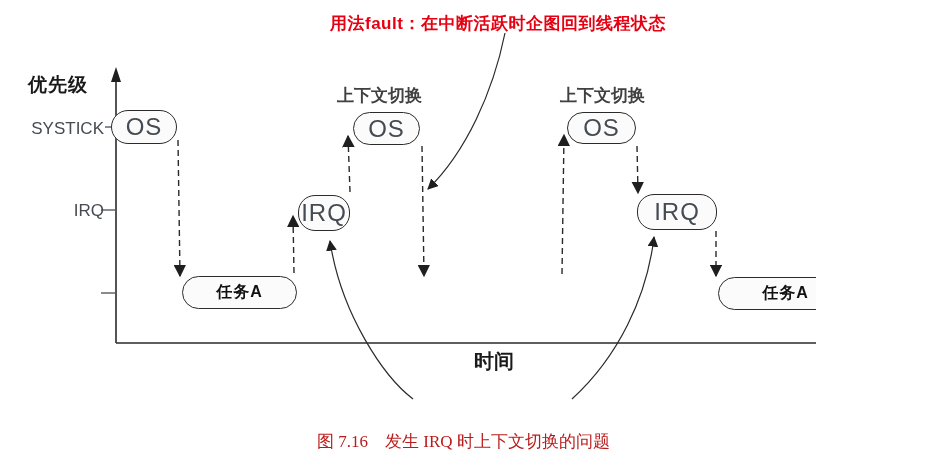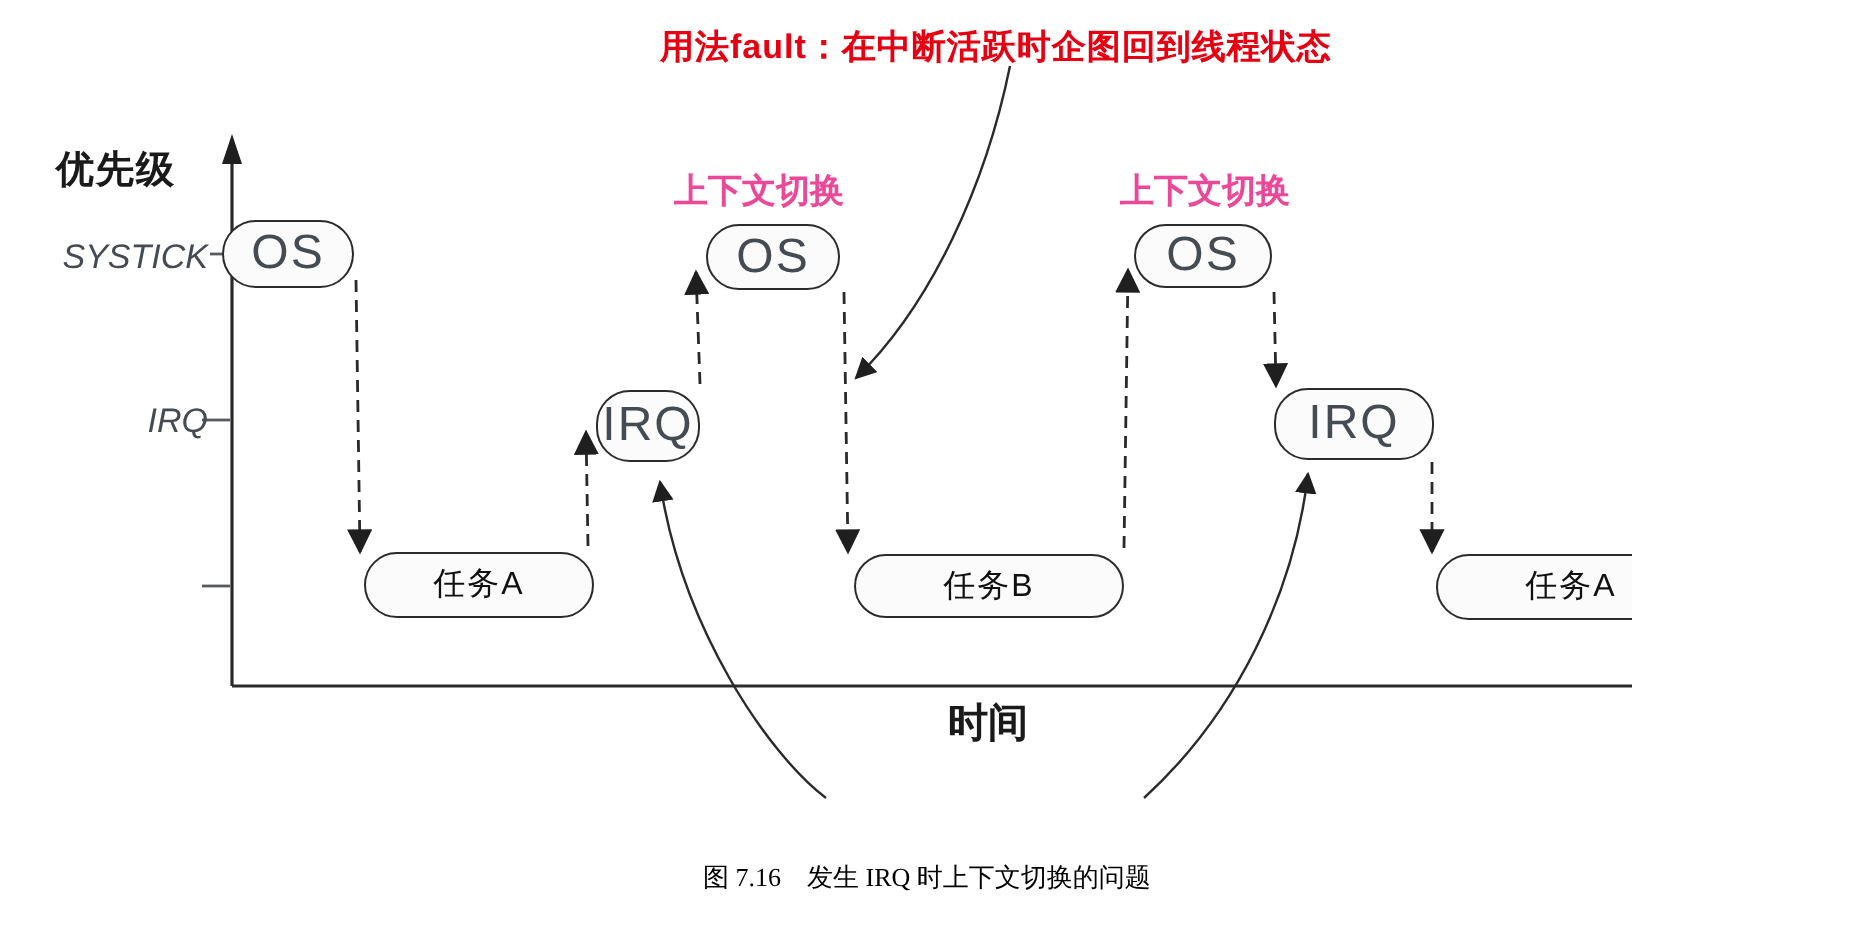--- a/index.html
+++ b/index.html
@@ -10,37 +10,37 @@
   .layer{position:absolute;left:0;top:0;}
   .abs{position:absolute;white-space:nowrap;}
   .red{color:var(--annotation-red,#e60012);font-weight:bold;}
   .note-top{left:330px;top:12px;font-size:17px;letter-spacing:.5px;}
   .note-bottom{left:435px;top:397px;font-size:16px;letter-spacing:1px;}
   .axis-title{font-weight:bold;color:#1a1a1a;}
   .axis-title.y{left:28px;top:72px;font-size:19px;letter-spacing:1px;}
   .axis-title.x{left:474px;top:348px;font-size:20px;}
   .ytick{
     position:absolute;left:15px;width:89px;text-align:right;
-    font-size:17px;color:var(--label-gray,#454b52);white-space:nowrap;font-style:italic;
+    font-size:17px;color:var(--label-gray,#454b52);white-space:nowrap;
   }
-  .cs{font-weight:bold;color:#ec4899;font-size:17px;}
+  .cs{font-weight:bold;color:#404040;font-size:17px;}
   .node{
     position:absolute;box-sizing:border-box;
     border:1.5px solid var(--box-border,#2b2b2b);
     background:var(--box-fill,#fbfbfb);
     border-radius:17px;
     display:flex;align-items:center;justify-content:center;
     box-shadow:0 0 0 0 transparent;
   }
   .node.sys{font-size:24px;color:var(--label-gray,#454b52);letter-spacing:1px;}
-  .node.task{font-size:16px;font-weight:normal;color:#101010;letter-spacing:1px;}
+  .node.task{font-size:16px;font-weight:bold;color:#101010;letter-spacing:1px;}
   .caption{
     left:0;top:430px;width:927px;text-align:center;
     font-family:"Liberation Serif", serif;
-    font-size:13px;color:#000000;
+    font-size:17px;color:#b91c1c;
   }
   
   .axis-line{stroke:var(--line,#2a2a2a);stroke-width:1.6;fill:none;}
   .tick{stroke:#555a60;stroke-width:1.4;}
   .dash{stroke:var(--line,#2a2a2a);stroke-width:1.4;fill:none;stroke-dasharray:6 4;}
   .curve{stroke:var(--line,#2a2a2a);stroke-width:1.2;fill:none;}
   .solidfill{fill:#1f1f1f;stroke:none;}
 </style>
 </head>
 <body>
@@ -92,19 +92,18 @@
   <div class="ytick" style="top:119px">SYSTICK</div>
   <div class="ytick" style="top:201px">IRQ</div>
 
   <div class="abs cs" style="left:337px;top:84px">上下文切换</div>
   <div class="abs cs" style="left:560px;top:84px">上下文切换</div>
 
   <div class="node sys" style="left:111px;top:110px;width:66px;height:34px">OS</div>
   <div class="node task" style="left:182px;top:276px;width:115px;height:33px">任务A</div>
   <div class="node sys" style="left:298px;top:195px;width:52px;height:36px">IRQ</div>
   <div class="node sys" style="left:353px;top:112px;width:67px;height:33px">OS</div>
-  <div class="node task" style="left:427px;top:277px;width:135px;height:32px">任务B</div>
   <div class="node sys" style="left:567px;top:112px;width:69px;height:32px">OS</div>
   <div class="node sys" style="left:637px;top:194px;width:80px;height:36px">IRQ</div>
   <div class="node task" style="left:718px;top:277px;width:135px;height:33px">任务A</div>
 
   <div class="abs caption">图 7.16　发生 IRQ 时上下文切换的问题</div>
 </div>
 
 </body></html>

